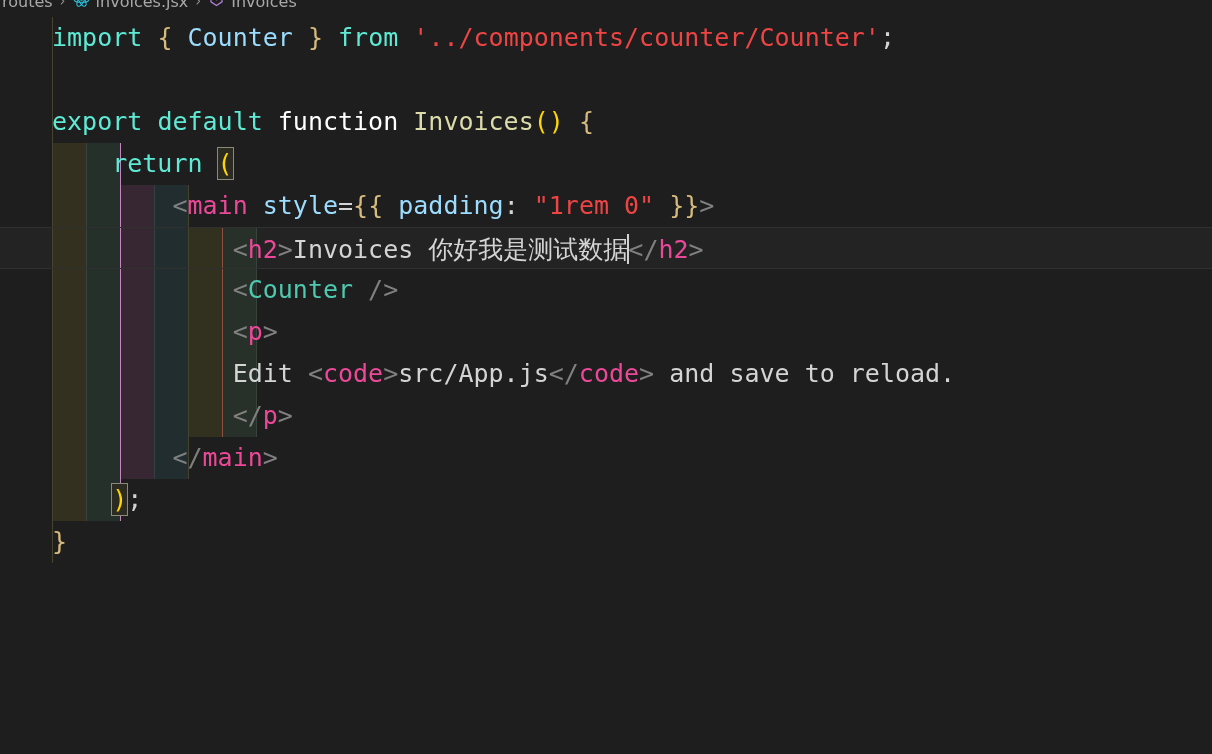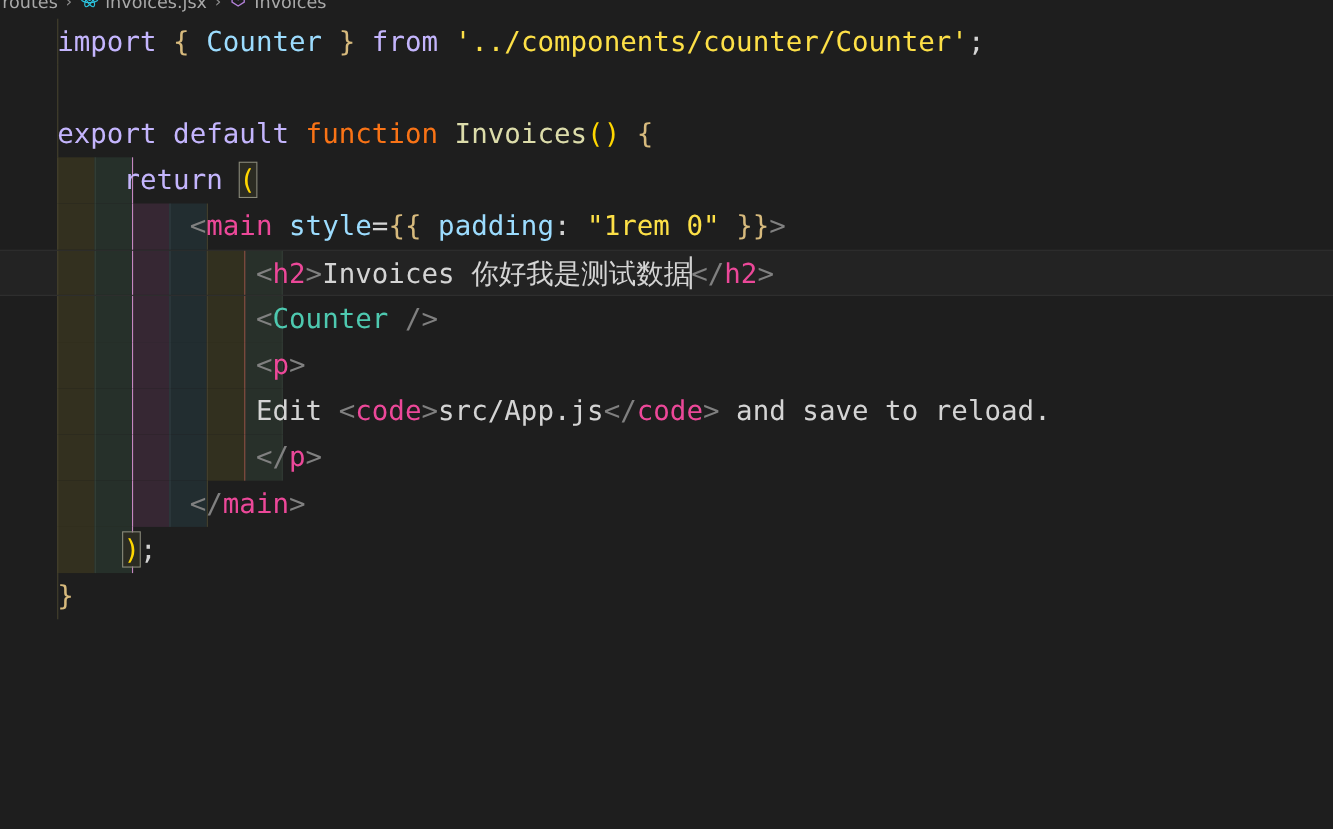--- a/index.html
+++ b/index.html
@@ -128,25 +128,25 @@
     width: 2px;
     height: 30px;
     background: #d0d0d0;
     vertical-align: -6px;
     margin: 0 -1px;
     position: relative;
     z-index: 5;
   }
 
   
-  .t-kw       { color: #c4b5fd; }  
-  .t-fn       { color: #f97316; }  
+  .t-kw       { color: #5eead4; }  
+  .t-fn       { color: #ffffff; }  
   .t-id       { color: #dcdcaa; }  
   .t-var      { color: #9cdcfe; }  
-  .t-str      { color: #fde047; }  
+  .t-str      { color: #ef4444; }  
   .t-brace    { color: #d7ba7d; }  
   .t-paren    { color: #ffd700; }  
   .t-punct    { color: #d4d4d4; }  
   .t-tag      { color: #ec4899; }  
   .t-comp     { color: #4ec9b0; }  
   .t-bracket  { color: #808080; }  
   .t-text     { color: #d4d4d4; }  
   .t-cjk      { color: #d4d4d4; font-family: Liberation Sans, sans-serif; }
 </style>
 </head>

